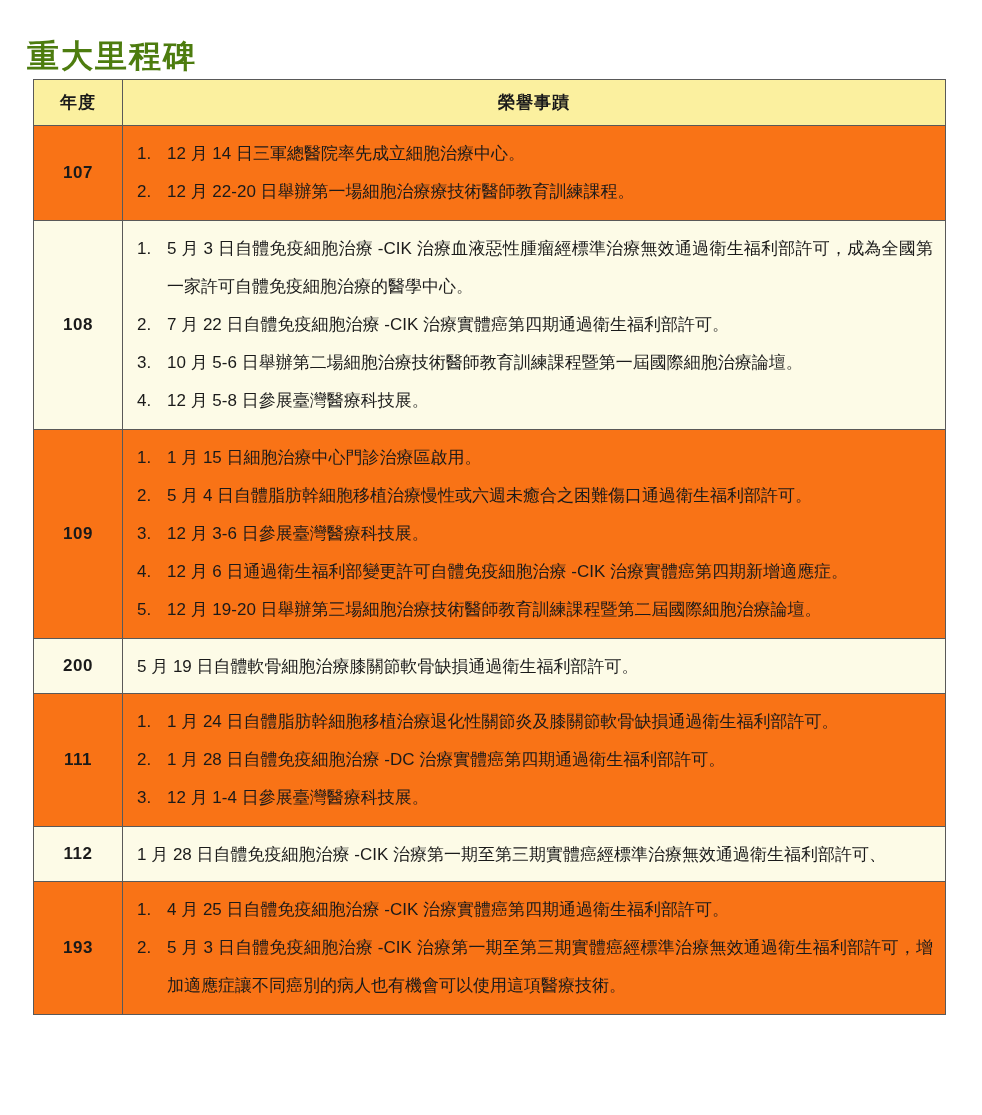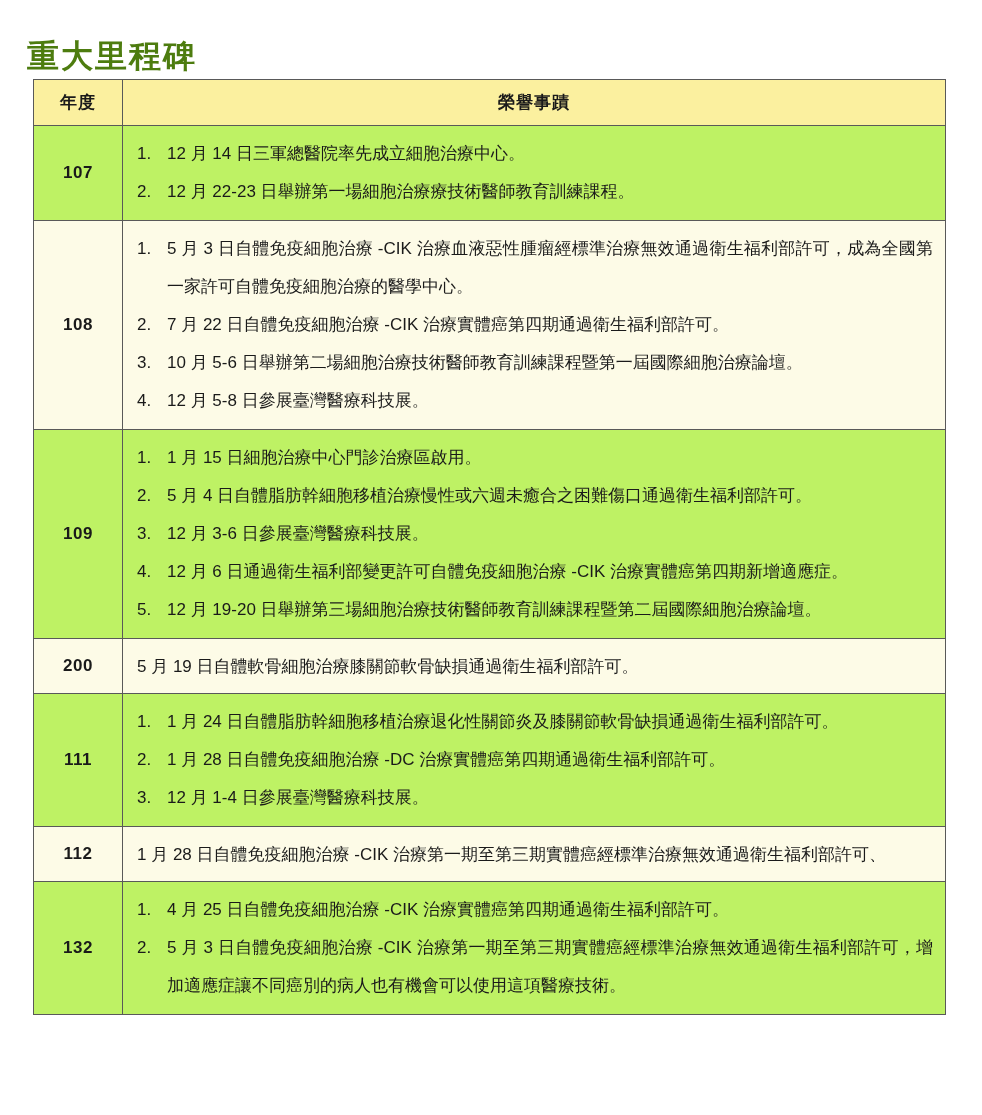--- a/index.html
+++ b/index.html
@@ -72,21 +72,21 @@
     padding: 4px 2px;
   }
 
   td.deeds-cell {
     padding: 9px 12px 9px 14px;
     font-size: 17px;
     line-height: 38px;
   }
 
   tr.row-shade td { background: #fdfbe7; }
-  tr.row-plain td { background: #bef264; }
+  tr.row-plain td { background: #f97316; }
 
   ol.deed-list {
     list-style: none;
     margin: 0;
     padding: 0;
     counter-reset: deeditem;
   }
   ol.deed-list > li {
     position: relative;
     padding-left: 30px;
@@ -131,21 +131,21 @@
         <th>年度</th>
         <th>榮譽事蹟</th>
       </tr>
     </thead>
     <tbody>
         <tr class="row-plain">
           <td class="year-cell">107</td>
           <td class="deeds-cell">
             <ol class="deed-list">
               <li>12 月 14 日三軍總醫院率先成立細胞治療中心。</li>
-              <li>12 月 22-23 日舉辦第一場細胞治療療技術醫師教育訓練課程。</li>
+              <li>12 月 22-20 日舉辦第一場細胞治療療技術醫師教育訓練課程。</li>
             </ol>
           </td>
         </tr>
         <tr class="row-shade">
           <td class="year-cell">108</td>
           <td class="deeds-cell">
             <ol class="deed-list">
               <li>5 月 3 日自體免疫細胞治療 -CIK 治療血液惡性腫瘤經標準治療無效通過衛生福利部許可，成為全國第一家許可自體免疫細胞治療的醫學中心。</li>
               <li>7 月 22 日自體免疫細胞治療 -CIK 治療實體癌第四期通過衛生福利部許可。</li>
               <li>10 月 5-6 日舉辦第二場細胞治療技術醫師教育訓練課程暨第一屆國際細胞治療論壇。</li>
@@ -181,21 +181,21 @@
             </ol>
           </td>
         </tr>
         <tr class="row-shade">
           <td class="year-cell">112</td>
           <td class="deeds-cell single">
             <p class="deed-para">1 月 28 日自體免疫細胞治療 -CIK 治療第一期至第三期實體癌經標準治療無效通過衛生福利部許可、</p>
           </td>
         </tr>
         <tr class="row-plain">
-          <td class="year-cell">132</td>
+          <td class="year-cell">193</td>
           <td class="deeds-cell">
             <ol class="deed-list">
               <li>4 月 25 日自體免疫細胞治療 -CIK 治療實體癌第四期通過衛生福利部許可。</li>
               <li>5 月 3 日自體免疫細胞治療 -CIK 治療第一期至第三期實體癌經標準治療無效通過衛生福利部許可，增加適應症讓不同癌別的病人也有機會可以使用這項醫療技術。</li>
             </ol>
           </td>
         </tr>
       </tbody>
   </table>
 

